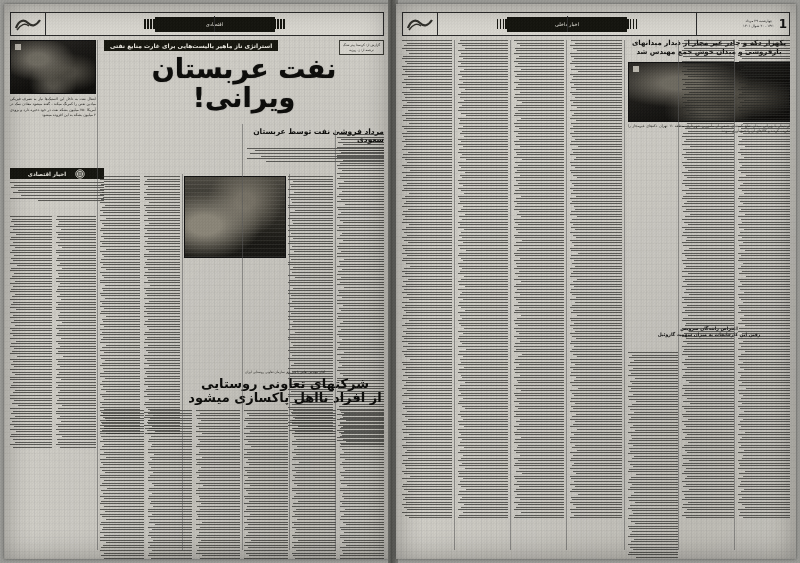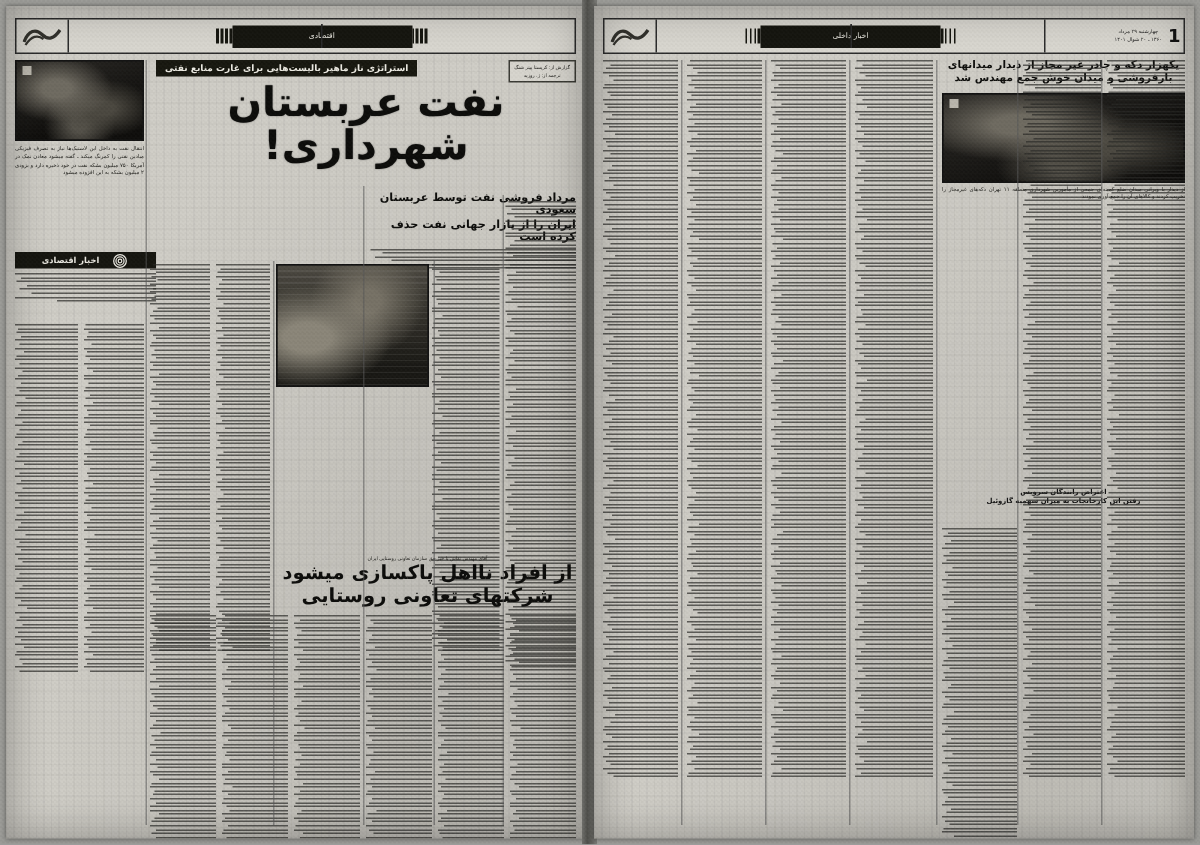--- a/index.html
+++ b/index.html
@@ -384,26 +384,25 @@
     </div>
 
     <div class="col" style="left:100px;top:36px;width:280px;text-align:center;">
       <div style="display:flex;align-items:flex-start;justify-content:space-between;gap:4px;">
         <div class="framed" style="padding:2px 3px;text-align:center;background:#d6d4cd;">
           <div class="tiny">گزارش از: کریستا پیتر شنگ</div>
           <div class="tiny">ترجمه از: ژ. روزبه</div>
         </div>
         <div class="kicker">استراتژی ناز ماهیر بالیست‌هایی برای غارت منابع نفتی</div>
       </div>
-      <div class="hl hl-main">نفت عربستان شهرداری!</div>
+      <div class="hl hl-main">نفت عربستان ویرانی!</div>
     </div>
 
     <div class="col" style="left:243px;top:124px;width:137px;">
       <div class="hl hl-sub2" style="text-align:right;">مرداد فروشی نفت توسط عربستان سعودی</div>
-      <div class="hl hl-sub2" style="text-align:right;margin-top:2px;">ایران را از بازار جهانی نفت حذف کرده است</div>
       <div class="lines dense" style="margin-top:4px;">
         <i style="width:100%"></i>
           <i style="width:94%"></i>
           <i style="width:98%"></i>
           <i style="width:90%"></i>
           <i style="width:100%"></i>
           <i style="width:86%"></i>
       </div>
     </div>
 
@@ -841,22 +840,22 @@
         <i style="width:95%"></i>
           <i style="width:89%"></i>
           <i style="width:99%"></i>
           <i style="width:100%"></i>
           <i style="width:93%"></i>
       </div>
     </div>
 
     <div class="col" style="left:182px;top:366px;width:198px;">
       <div class="tiny" style="text-align:center;">آقای مهندس نقاش با خبر حق سازمان تعاونی روستایی ایران</div>
+      <div class="hl hl-sub" style="margin-top:2px;">شرکتهای تعاونی روستایی</div>
       <div class="hl hl-sub" style="margin-top:1px;">از افراد نااهل پاکسازی میشود</div>
-      <div class="hl hl-sub" style="margin-top:2px;">شرکتهای تعاونی روستایی</div>
     </div>
 
     <div class="col" style="left:96px;top:406px;width:44px;">
       <div class="lines dense">
         <i style="width:100%"></i>
           <i style="width:93%"></i>
           <i style="width:97%"></i>
           <i style="width:89%"></i>
           <i style="width:100%"></i>
         <i style="width:95%"></i>

